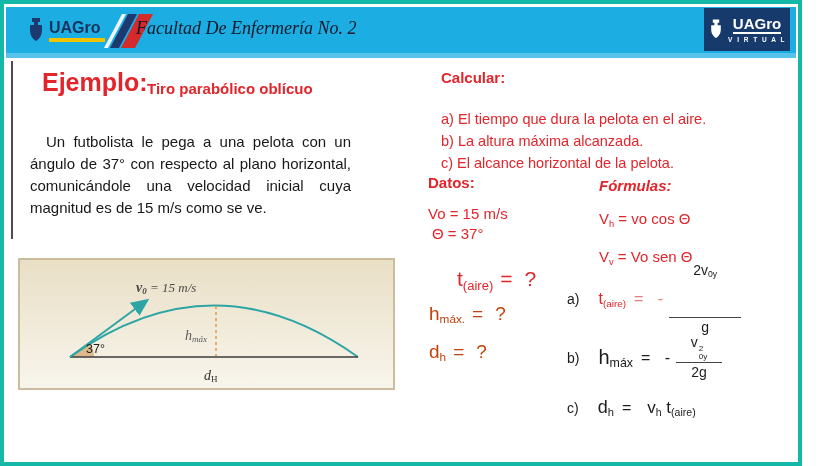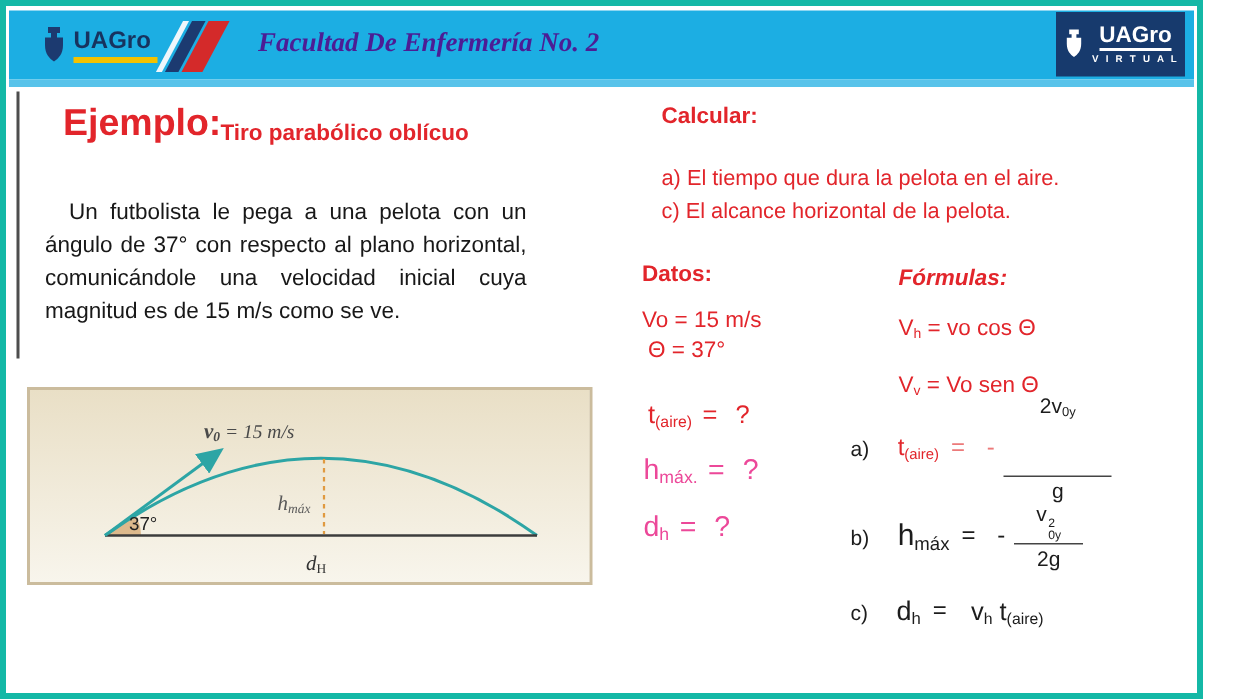--- a/index.html
+++ b/index.html
@@ -4,38 +4,38 @@
 <style>
   html,body{margin:0;padding:0;background:#fff;}
   .slide{
     position:relative;width:802px;height:466px;background:#ffffff;
     font-family:"Liberation Sans",sans-serif;overflow:hidden;
     border:4px solid #14b8a6;box-sizing:border-box;padding-left:20px;
   }
   .abs{position:absolute;}
   .red{color:#e2252b;}
   .pink{color:#ec7a7a;}
-  .blk{color:#ec4899;}
+  .blk{color:#c2410c;}
 
   
   .header{position:absolute;left:2px;right:2px;top:3px;height:46px;background:#1caee3;}
   .header-strip{position:absolute;left:2px;right:2px;top:49px;height:5px;background:#58c3ea;}
   .logo-left{position:absolute;left:20px;top:7px;display:flex;align-items:center;}
   .logo-left .brand-col{display:flex;flex-direction:column;margin-left:3px;}
   .brand-name{font-size:16px;font-weight:bold;color:#17335f;letter-spacing:0;line-height:16px;}
   .brand-banner{width:56px;height:4px;background:#f2c200;margin-top:2px;}
   .stripes{display:flex;margin-left:6px;height:34px;align-items:stretch;}
   .stripe{transform:skewX(-28deg);margin-left:2px;}
   .stripe.w{width:4px;background:#eef6fb;}
   .stripe.n{width:9px;background:#1c3a70;}
   .stripe.r{width:14px;background:#d42a2a;}
   .header-title{
     position:absolute;left:130px;top:11px;
-    font-family:"Liberation Serif",serif;font-style:italic;font-weight:bold;
-    font-size:18px;color:#4c1d95;margin-left:36px;
+    font-family:"Liberation Serif",serif;font-style:italic;font-weight:normal;
+    font-size:18px;color:#0f172a;
   }
   .logo-right{
     position:absolute;right:8px;top:4px;width:86px;height:43px;background:#173a6d;
     display:flex;align-items:center;justify-content:center;gap:4px;
   }
   .logo-right .brand-col{display:flex;flex-direction:column;align-items:center;}
   .logo-right .brand-name{color:#ffffff;font-size:15px;line-height:15px;border-bottom:2px solid #fff;padding-bottom:1px;}
   .virtual{color:#ffffff;font-size:6.5px;font-weight:bold;letter-spacing:1.5px;margin-top:2px;}
 
   
@@ -59,21 +59,21 @@
   .datos-1{left:424px;top:201px;font-size:15px;}
   .datos-2{left:428px;top:221px;font-size:15px;}
   .form-h{left:595px;top:173px;font-size:15px;font-weight:bold;font-style:italic;}
   .form-1{left:595px;top:206px;font-size:15px;}
   .form-2{left:595px;top:244px;font-size:15px;}
 
   .sub{font-size:62%;vertical-align:-0.28em;}
   .q{margin-left:12px;}
   .eqgap{margin:0 6px 0 8px;word-spacing:10px;}
 
-  .unk-t{left:428px;top:263px;font-size:17px;text-align:right;}
+  .unk-t{left:453px;top:263px;font-size:21px;text-align:right;}
   .unk-h{left:425px;top:299px;font-size:19px;}
   .unk-d{left:425px;top:337px;font-size:19px;}
   .unk-t .eq,.unk-h .eq,.unk-d .eq{margin-left:7px;}
 
   .sol{display:flex;align-items:center;color:#1c1c1c;}
   .sol .lbl{font-size:14px;margin-right:19px;}
   .sol-a{left:563px;top:270px;height:50px;}
   .sol-b{left:563px;top:327px;height:54px;}
   .sol-c{left:563px;top:389px;height:30px;}
   .sol-a .lhs{font-size:16px;}
@@ -147,20 +147,21 @@
       <text x="116" y="32" font-family="Liberation Serif,serif" font-style="italic" font-weight="bold" font-size="14" fill="#4a4a4a"><tspan>v</tspan><tspan font-size="9" dy="2">0</tspan><tspan dy="-2" font-size="13" font-weight="normal"> = 15 m/s</tspan></text>
       <text x="66" y="93" font-size="12.5" fill="#222222"><tspan>37°</tspan></text>
       <text x="165" y="80" font-family="Liberation Serif,serif" font-style="italic" font-size="14" fill="#5a5a5a"><tspan>h</tspan><tspan font-size="9" dy="2">máx</tspan></text>
       <text x="184" y="120" font-family="Liberation Serif,serif" font-style="italic" font-size="14" fill="#333333"><tspan>d</tspan><tspan font-size="9" dy="2" font-style="normal">H</tspan></text>
     </svg>
   </div>
 
   <div class="abs calc-h red">Calcular:</div>
   <div class="abs calc-items red">
     <div>a) El tiempo que dura la pelota en el aire.</div>
+    <div>b) La altura máxima alcanzada.</div>
     <div>c) El alcance horizontal de la pelota.</div>
   </div>
 
   <div class="abs datos-h red">Datos:</div>
   <div class="abs datos-1 red">Vo = 15 m/s</div>
   <div class="abs datos-2 red">Θ = 37°</div>
 
   <div class="abs form-h red">Fórmulas:</div>
   <div class="abs form-2 red">
     <span>V</span><span class="sub">v</span>

